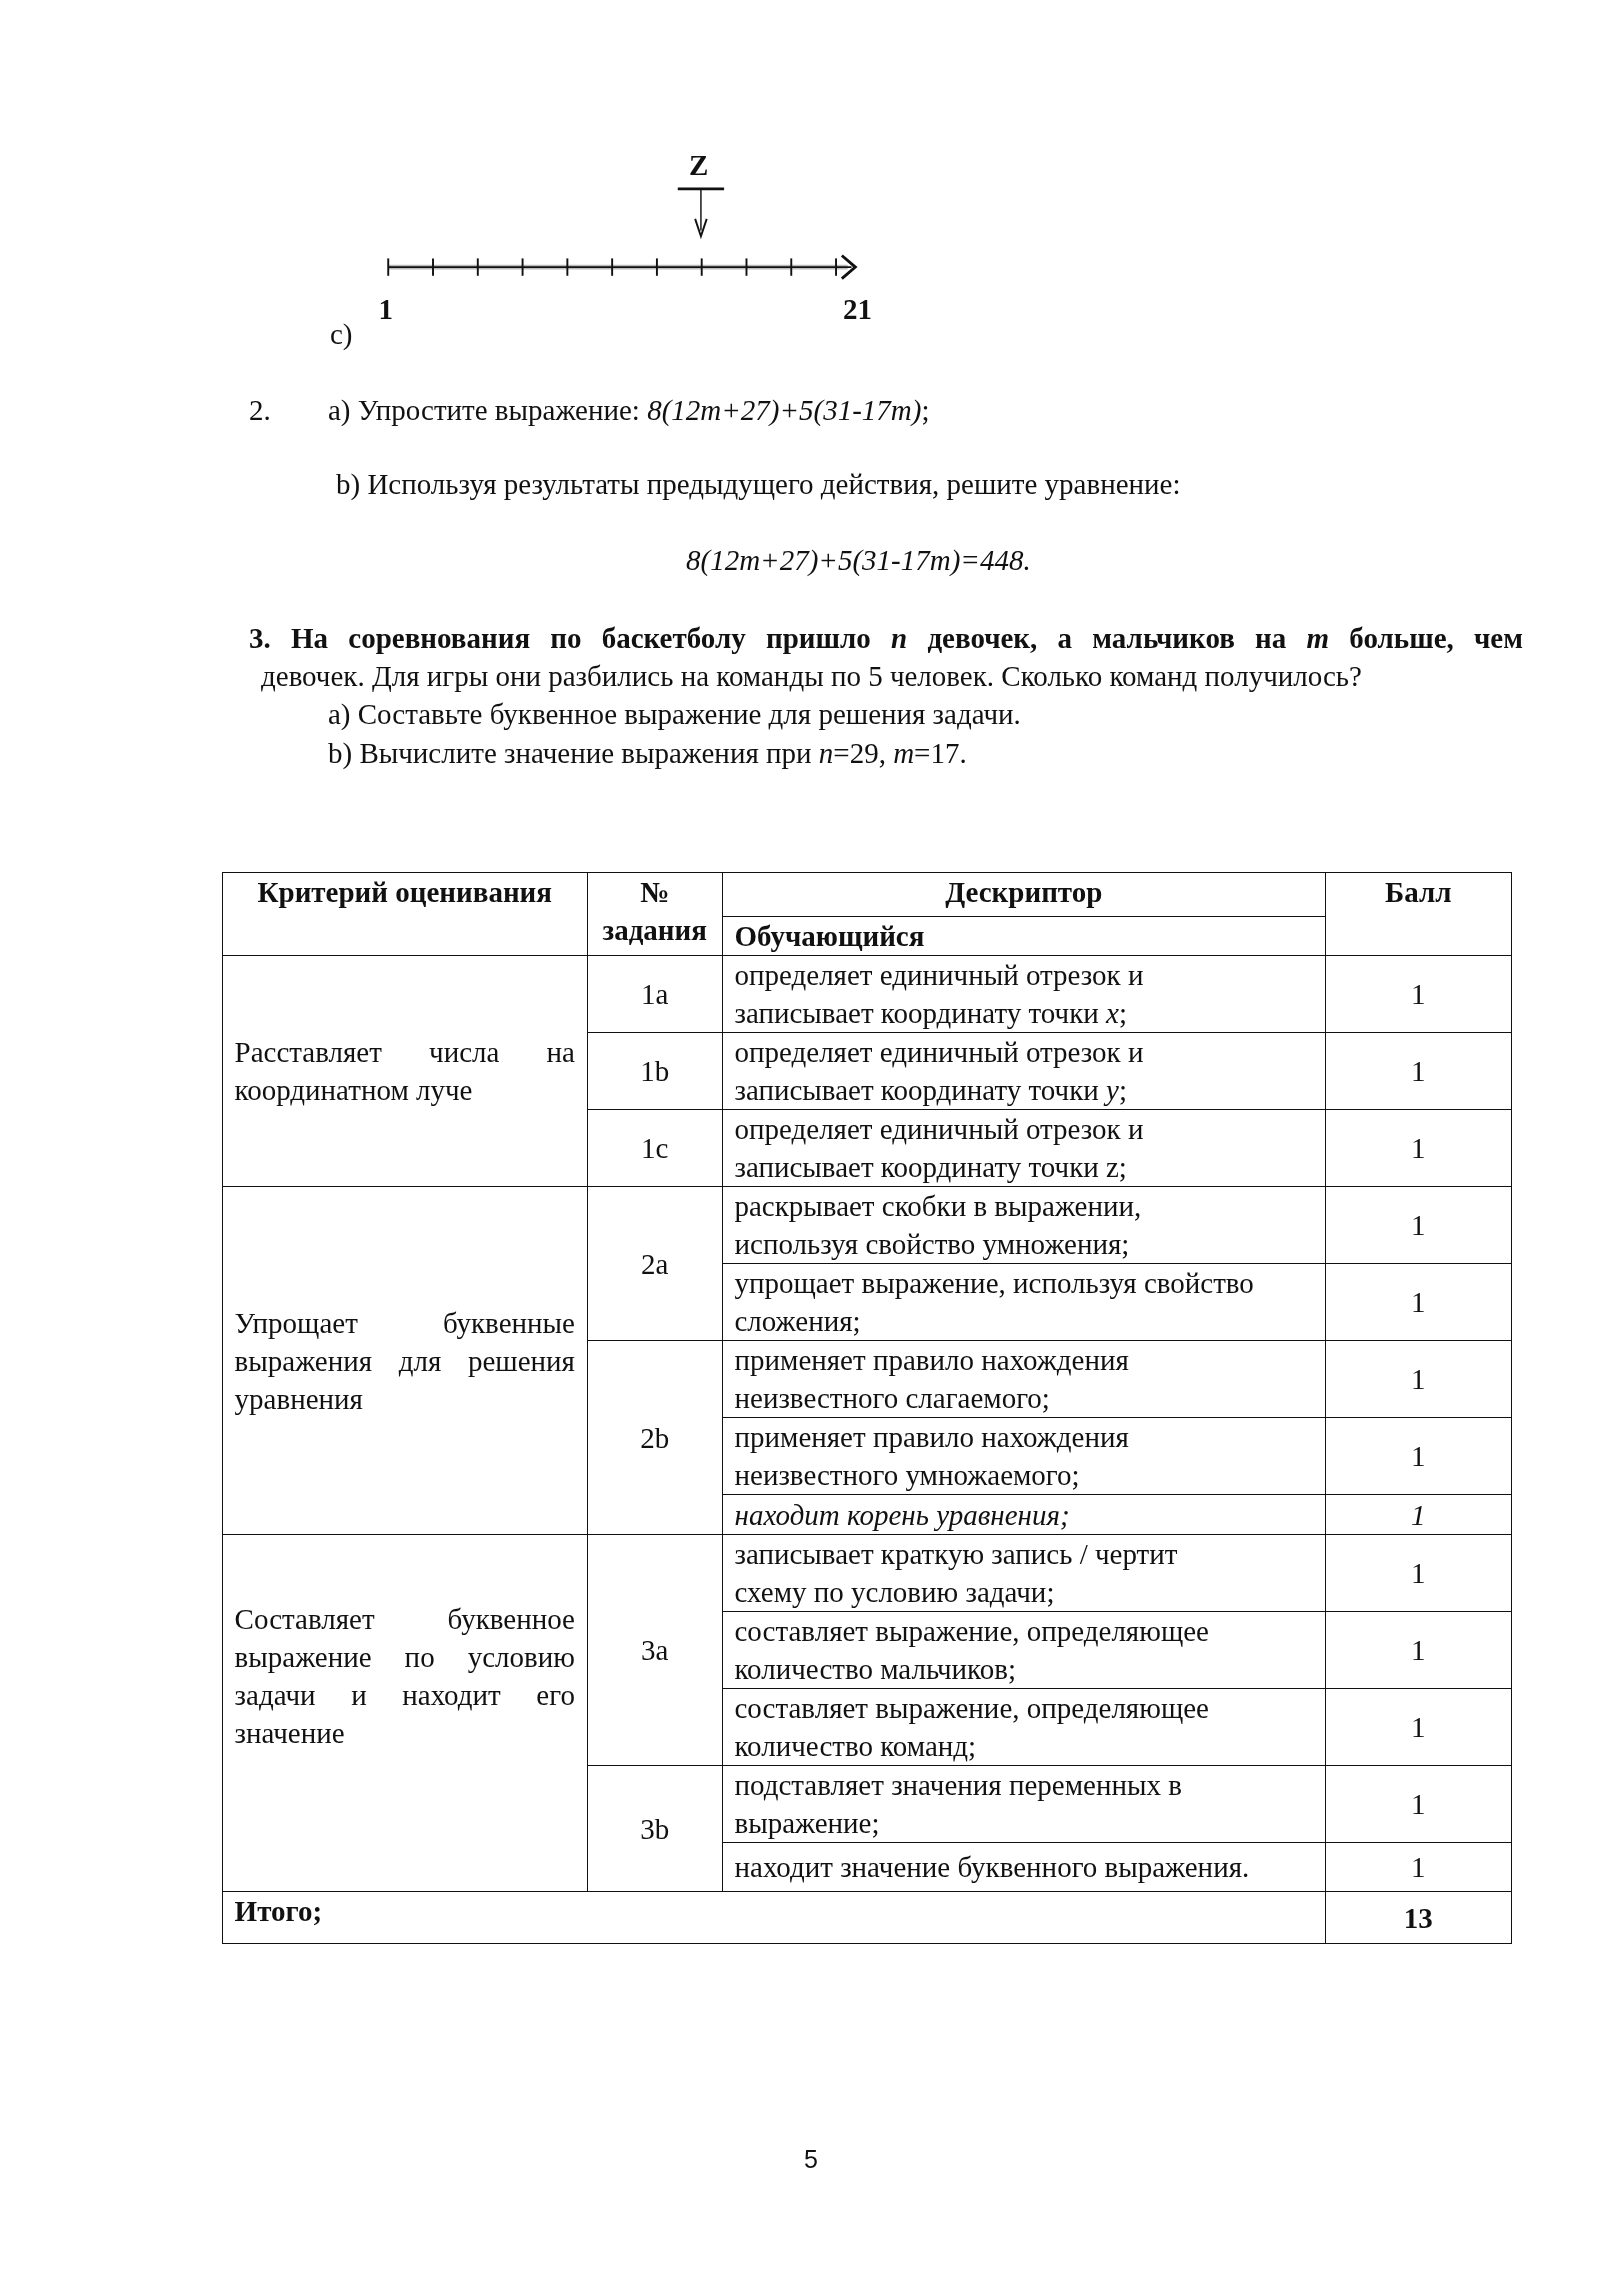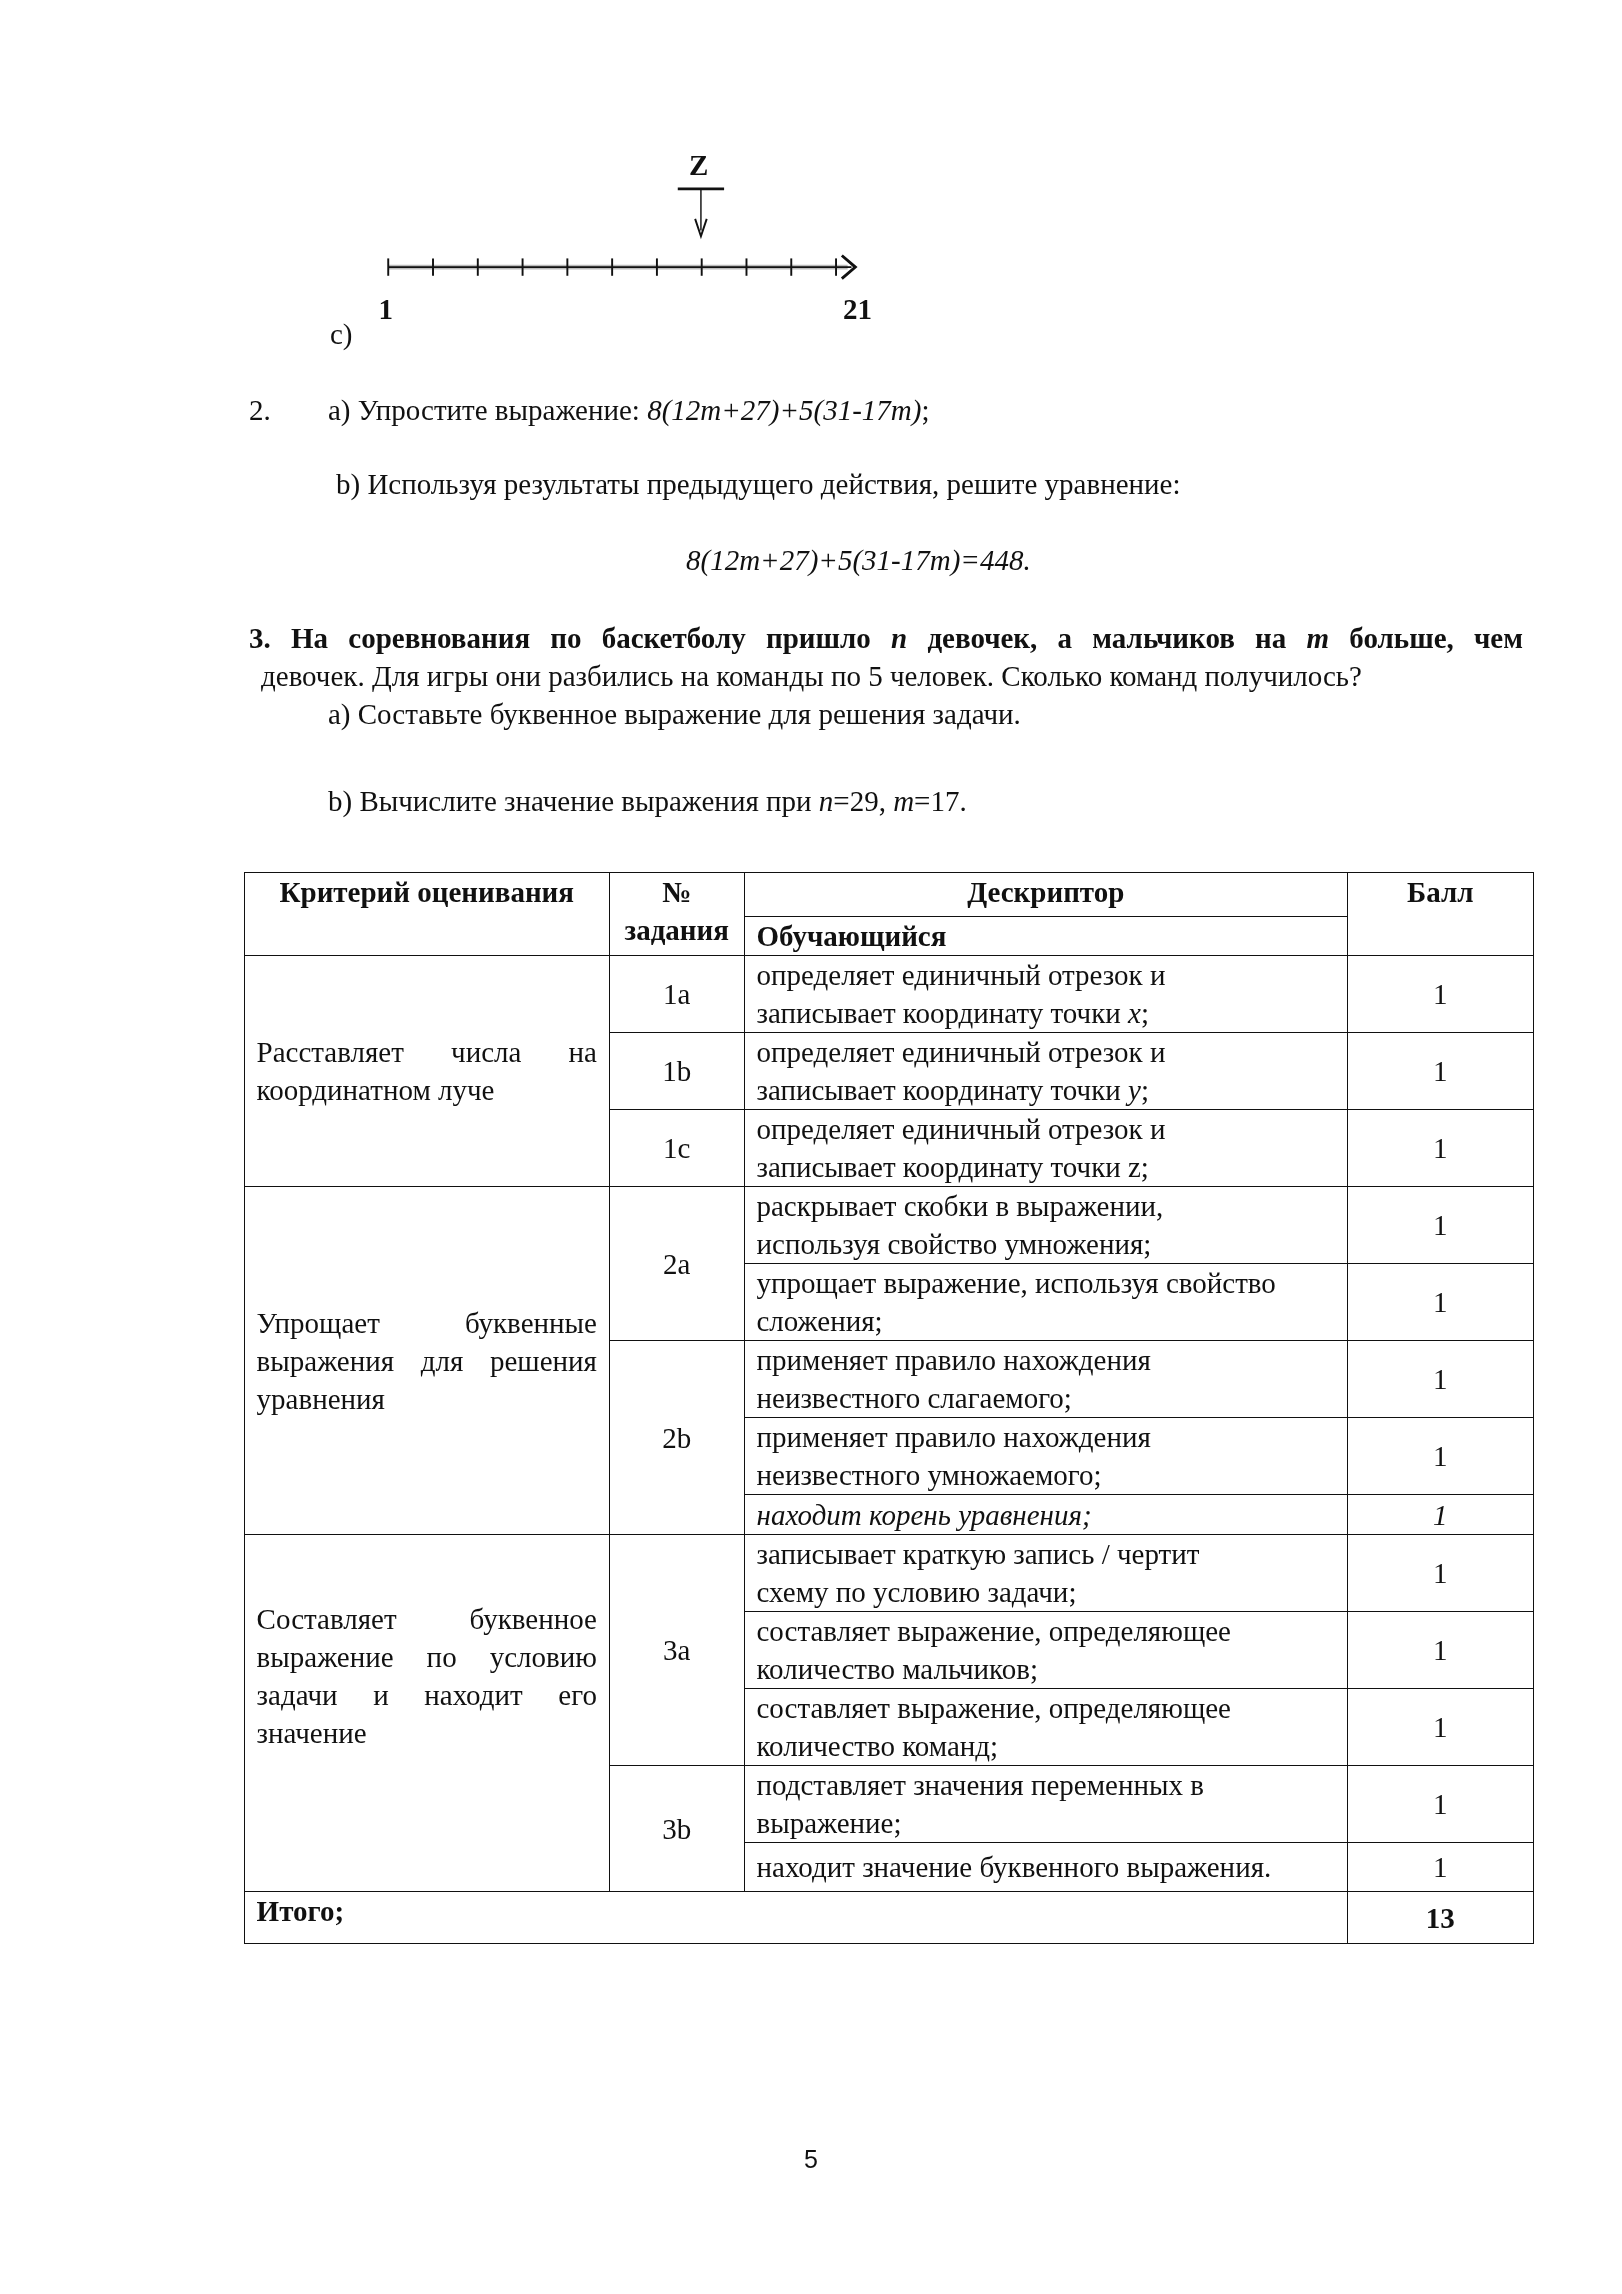--- a/index.html
+++ b/index.html
@@ -4,21 +4,21 @@
 <style>
   html, body { margin:0; padding:0; background:#ffffff; }
   body { width:1622px; height:2294px; position:relative; font-family:"Liberation Serif","DejaVu Serif",serif; color:#111; }
   .abs { position:absolute; }
   .txt { font-size:29px; line-height:39px; white-space:nowrap; }
   .it { font-style:italic; }
   
   .numline { left:367px; top:126px; width:830px; height:232px; }
   .nl-label { font-weight:bold; font-size:29px; }
   
-  table.rubric { position:absolute; left:244px; top:872px; width:1290px; border-collapse:collapse; table-layout:fixed; font-size:29px; }
+  table.rubric { position:absolute; left:222px; top:872px; width:1290px; border-collapse:collapse; table-layout:fixed; font-size:29px; }
   table.rubric td, table.rubric th { border:1.9px solid #111; padding:0 11.6px; vertical-align:middle; line-height:38px; }
   table.rubric th { font-weight:bold; text-align:center; vertical-align:top; }
   .c-crit { width:358px; }
   .c-num  { width:133px; }
   .c-desc { width:592px; }
   .c-ball { width:183px; }
   .center { text-align:center; }
   .justify { text-align:justify; text-align-last:justify; }
   .crit-text { text-align:justify; }
   .sub-head { text-align:left !important; }
@@ -64,21 +64,21 @@
   <span>a) Упростите выражение: </span><span class="it">8(12m+27)+5(31-17m)</span><span>;</span>
 </div>
 <div class="abs txt" style="left:336px; top:465px;">b) Используя результаты предыдущего действия, решите уравнение:</div>
 <div class="abs txt it" style="left:686px; top:541px;">8(12m+27)+5(31-17m)=448.</div>
 
 <div class="abs txt" style="left:249px; top:619px; width:1274px; text-align:justify; text-align-last:justify;font-weight:bold;">
   <span>3. На соревнования по баскетболу пришло </span><span class="it">n</span><span> девочек, а мальчиков на </span><span class="it">m</span><span> больше, чем</span>
 </div>
 <div class="abs txt" style="left:261px; top:657px;">девочек. Для игры они разбились на команды по 5 человек. Сколько команд получилось?</div>
 <div class="abs txt" style="left:328px; top:695px;">a) Составьте буквенное выражение для решения задачи.</div>
-<div class="abs txt" style="left:328px; top:734px;margin-top:48px;">
+<div class="abs txt" style="left:328px; top:734px;">
   <span>b) Вычислите значение выражения при </span><span class="it">n</span><span>=29, </span><span class="it">m</span><span>=17.</span>
 </div>
 
 <table class="rubric">
   <colgroup>
     <col class="c-crit">
       <col class="c-num">
       <col class="c-desc">
       <col class="c-ball">
   </colgroup>

